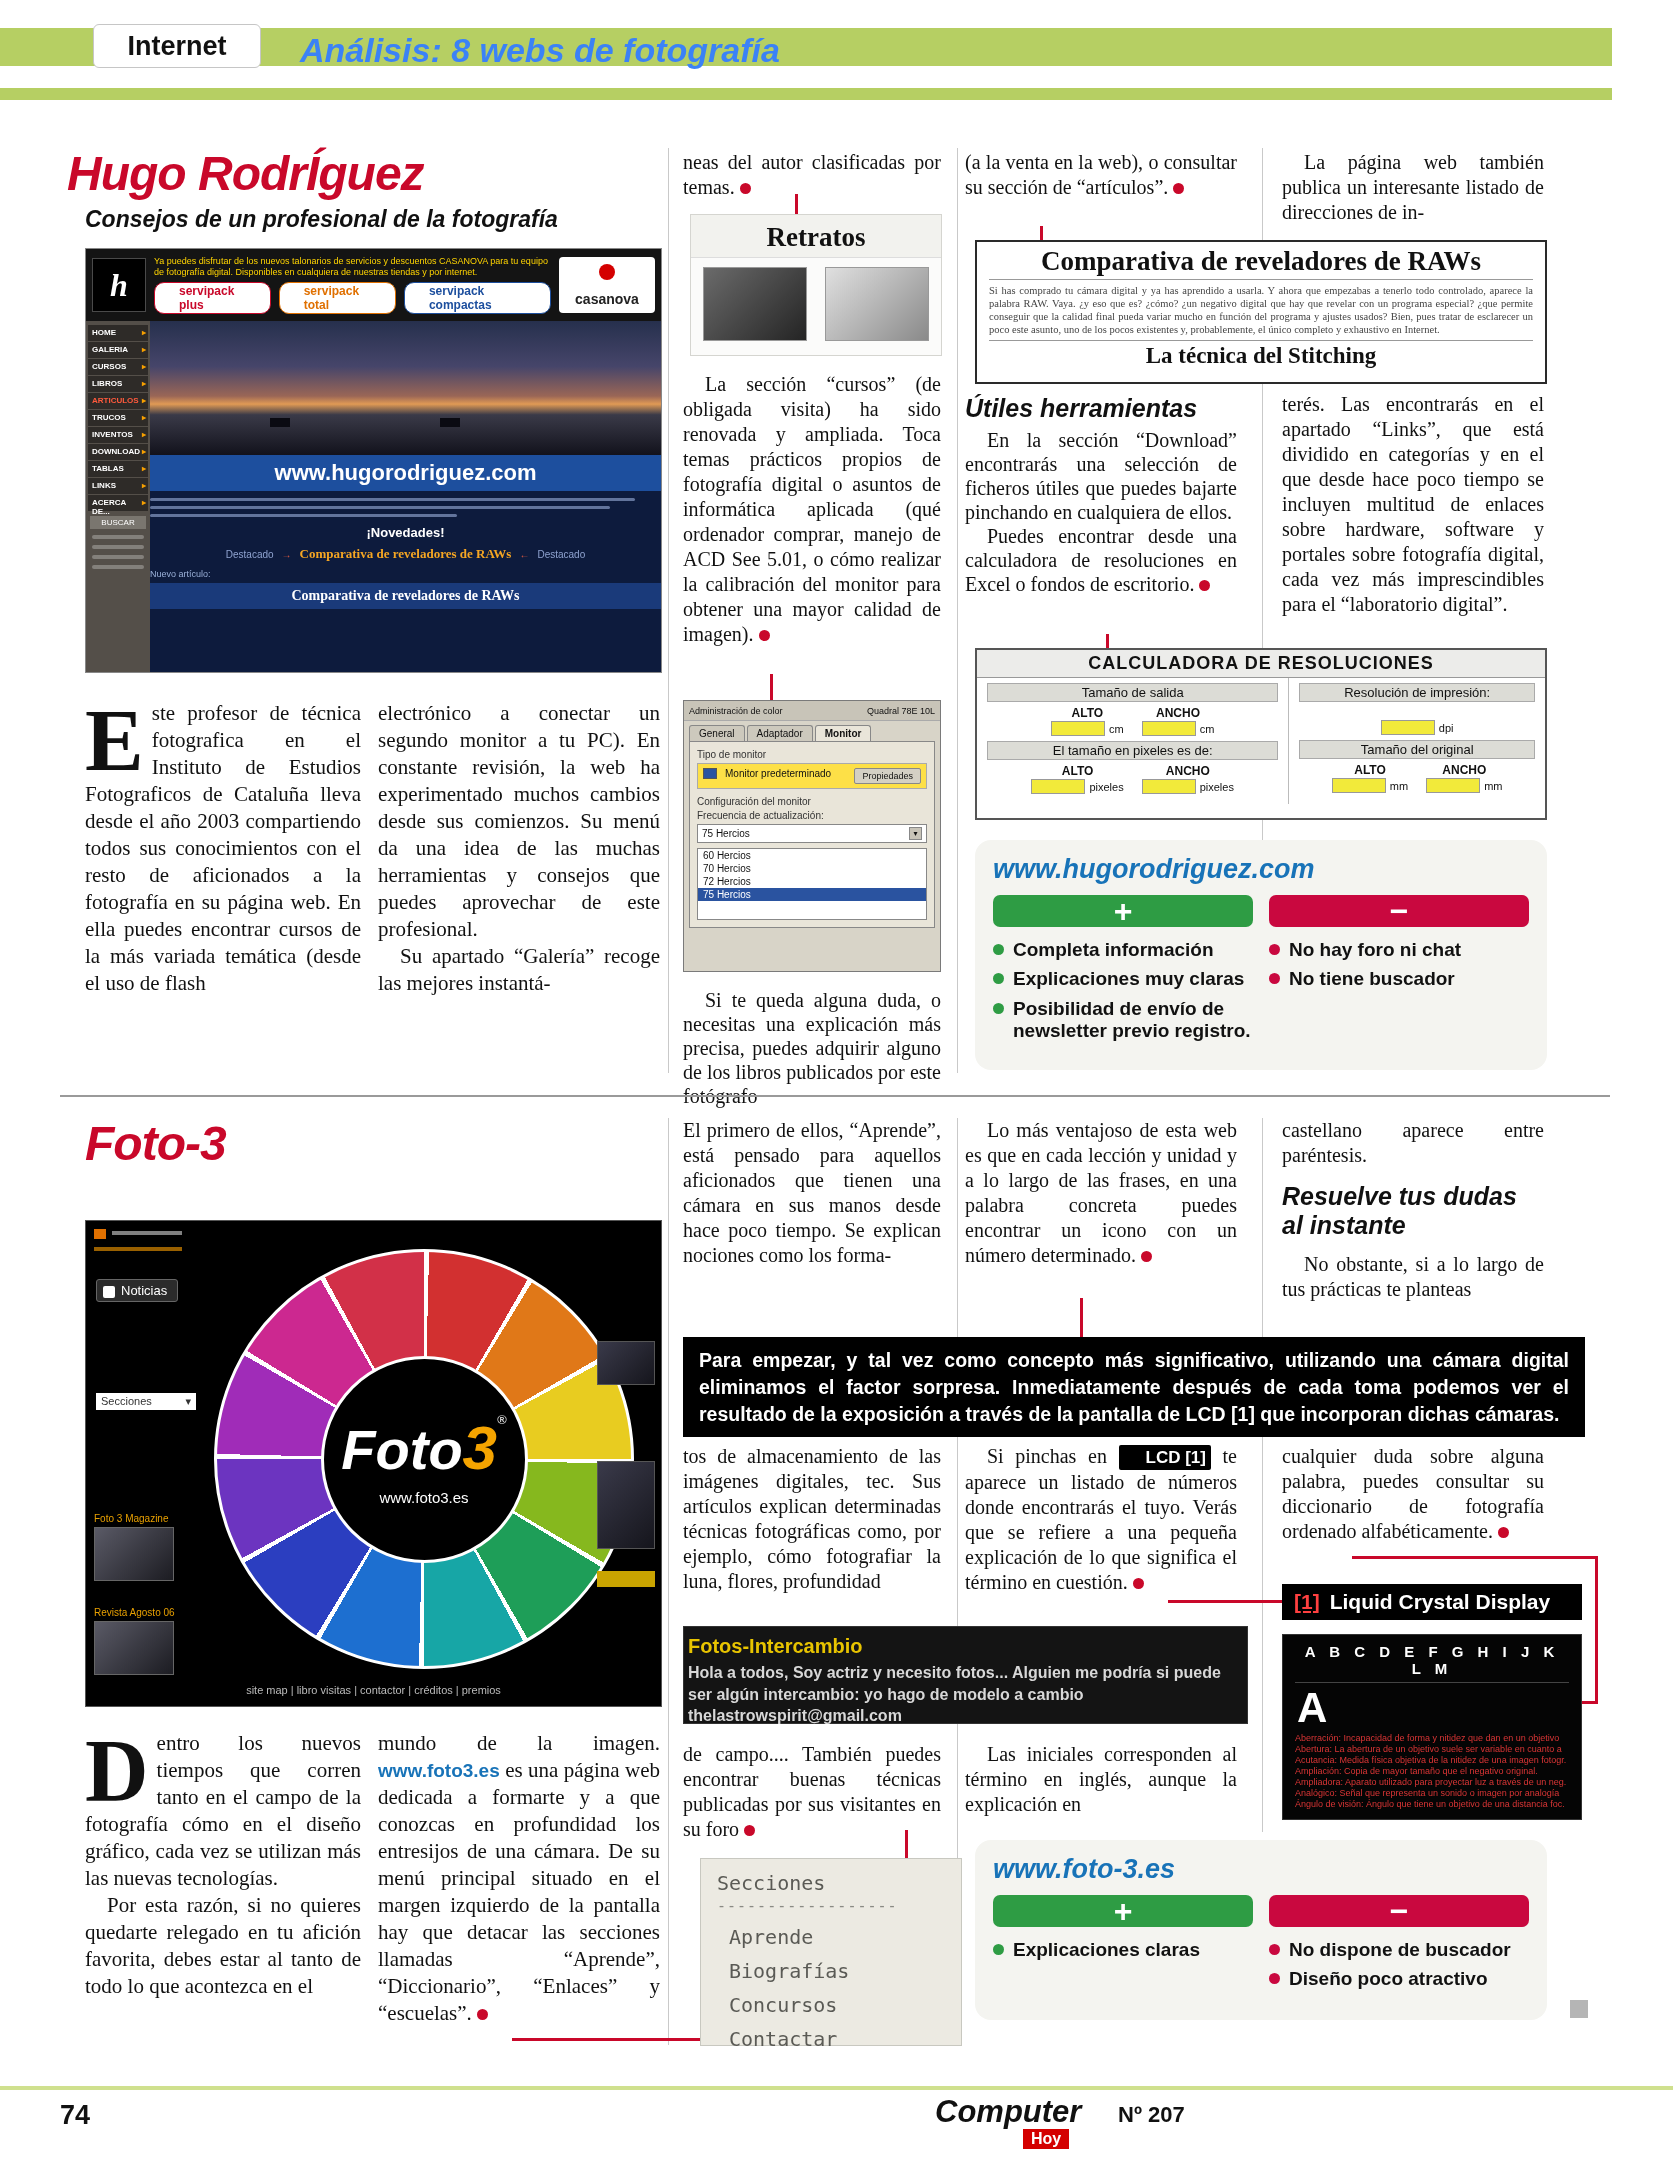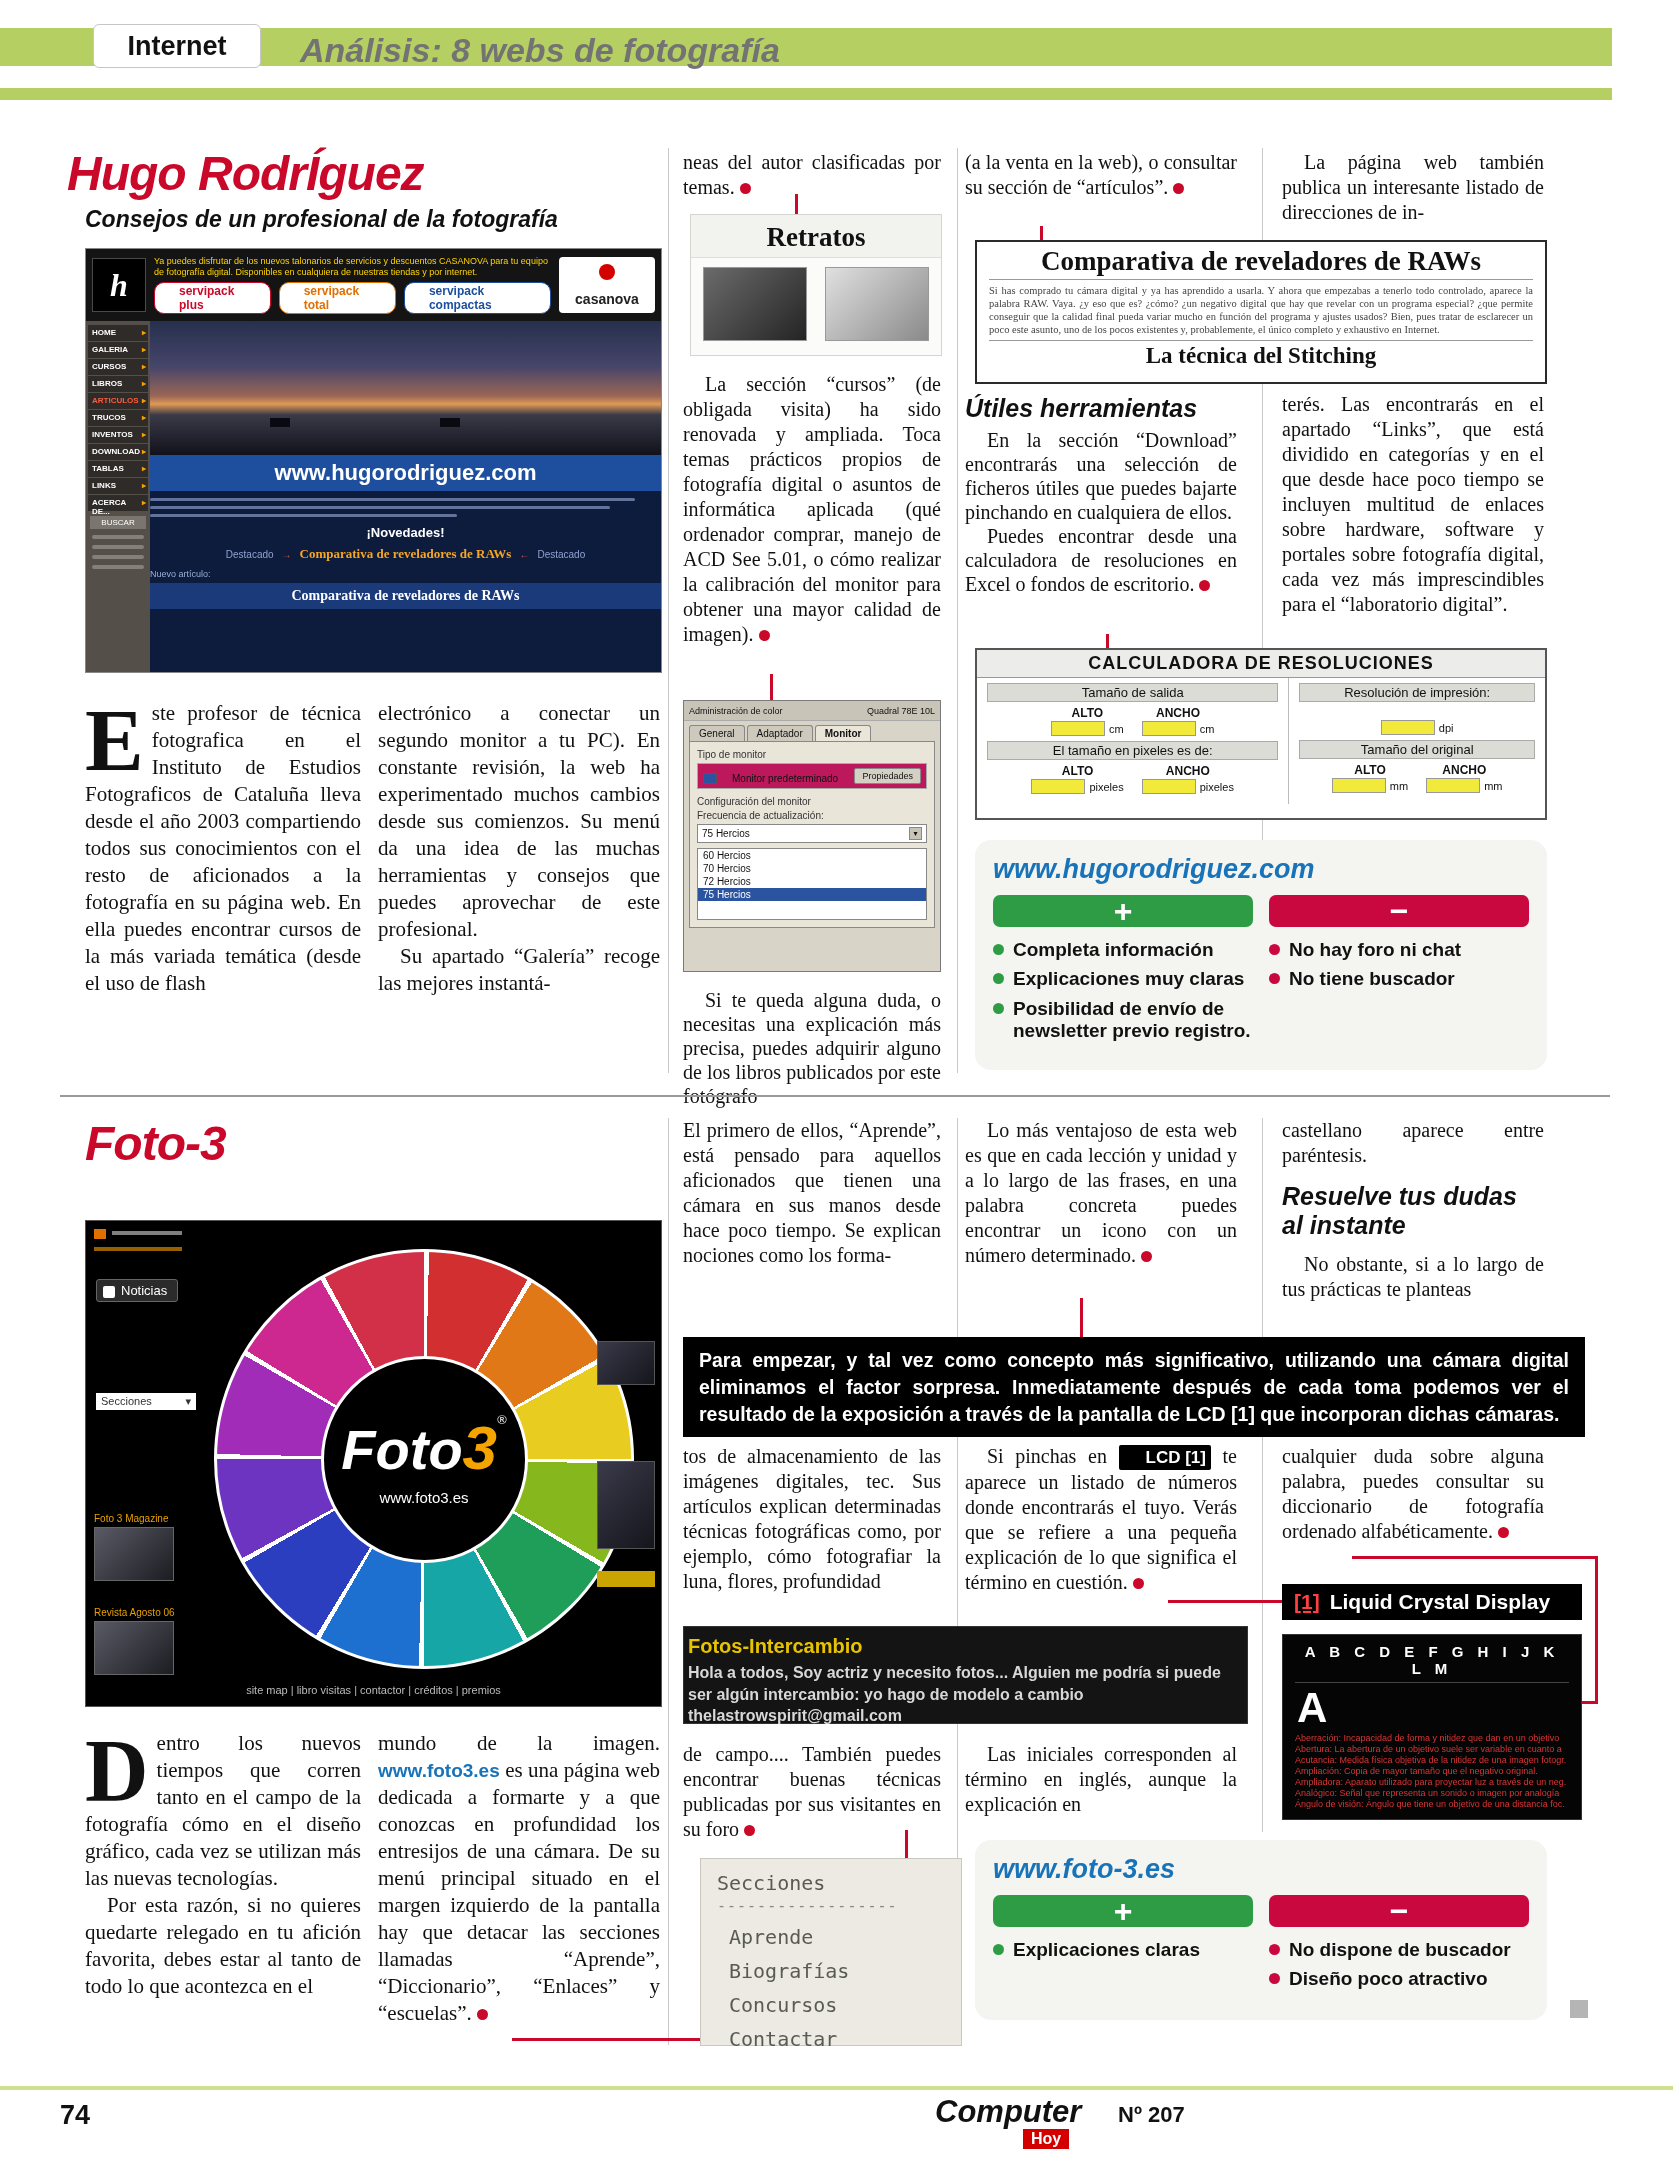--- a/index.html
+++ b/index.html
@@ -8,21 +8,21 @@
         font-family:"Liberation Serif", serif; color:#111; }
 .abs { position:absolute; }
 
 
 .bar1 { left:0; top:28px; width:1612px; height:38px; background:#b6cf63; }
 .bar2 { left:0; top:88px; width:1612px; height:12px; background:#b6cf63; }
 .internet-pill { left:93px; top:24px; width:168px; height:44px; background:#fff; border:1px solid #c6c6c6;
   border-radius:6px; display:flex; align-items:center; justify-content:center;
   font-family:"Liberation Sans",sans-serif; font-weight:bold; font-size:27px; }
 .main-title { left:300px; top:31px; font-family:"Liberation Sans",sans-serif; font-weight:bold;
-  font-style:italic; font-size:34px; color:#737373;text-align:center; }
+  font-style:italic; font-size:34px; color:#3b82f6;text-align:center; }
 
 
 .body-text { font-size:21px; line-height:27px; text-align:justify; }
 .body-sm   { font-size:20px; line-height:25px; text-align:justify; }
 .body-xs   { font-size:20px; line-height:24px; text-align:justify; }
 .indent { text-indent:22px; }
 .dcap { float:left; font-weight:bold; font-size:88px; line-height:72px; padding:5px 8px 0 0; }
 .art-title { font-family:"Liberation Sans",sans-serif; font-style:italic; font-weight:bold;
   font-size:48px; color:#c9082a; letter-spacing:-1px; }
 .art-sub { font-family:"Liberation Sans",sans-serif; font-style:italic; font-weight:bold; font-size:23px; }
@@ -95,21 +95,21 @@
 
 
 .monitor { background:#d8d4c8; border:1px solid #7a7a7a; font-family:"Liberation Sans",sans-serif; }
 .mon-head { height:20px; display:flex; justify-content:space-between; align-items:center;
   padding:0 5px; background:#c8c4b8; font-size:9px; border-bottom:1px solid #aaa; }
 .mon-tabs { display:flex; gap:2px; padding:4px 5px 0; font-size:10px; }
 .mon-tab { padding:2px 9px; background:#cdc9bd; border:1px solid #888; border-bottom:none; border-radius:3px 3px 0 0; }
 .mon-tab.active { background:#e9e5d9; font-weight:bold; }
 .mon-body { margin:0 5px 5px; border:1px solid #888; background:#e9e5d9; padding:7px; font-size:10px; }
 .mon-group { font-size:10px; color:#333; margin-bottom:3px; }
-.mon-row { display:flex; align-items:flex-end; gap:15px; background:#be185d; border:1px solid #aaa; padding:4px 5px; margin-bottom:7px; }
+.mon-row { display:flex; align-items:flex-start; gap:8px; background:#fde047; border:1px solid #aaa; padding:4px 5px; margin-bottom:7px; }
 .mon-icon { width:14px; height:11px; background:#2a53a0; border:1px solid #555; flex:none; }
 .mon-name { flex:1; }
 .mon-btn { background:#d4d0c4; border:1px solid #888; border-radius:2px; padding:2px 7px; font-size:9px; }
 .mon-select { display:flex; align-items:center; justify-content:space-between; background:#fff;
   border:1px solid #888; padding:2px 4px; margin:3px 0 5px; }
 .mon-caret { width:13px; height:13px; background:#c8c4b8; border:1px solid #888; font-size:8px;
   display:flex; align-items:center; justify-content:center; }
 .mon-list { background:#fff; border:1px solid #888; height:72px; overflow:hidden; }
 .mon-opt { padding:1px 5px; font-size:10px; }
 .mon-opt.sel { background:#2a53a0; color:#fff; }

